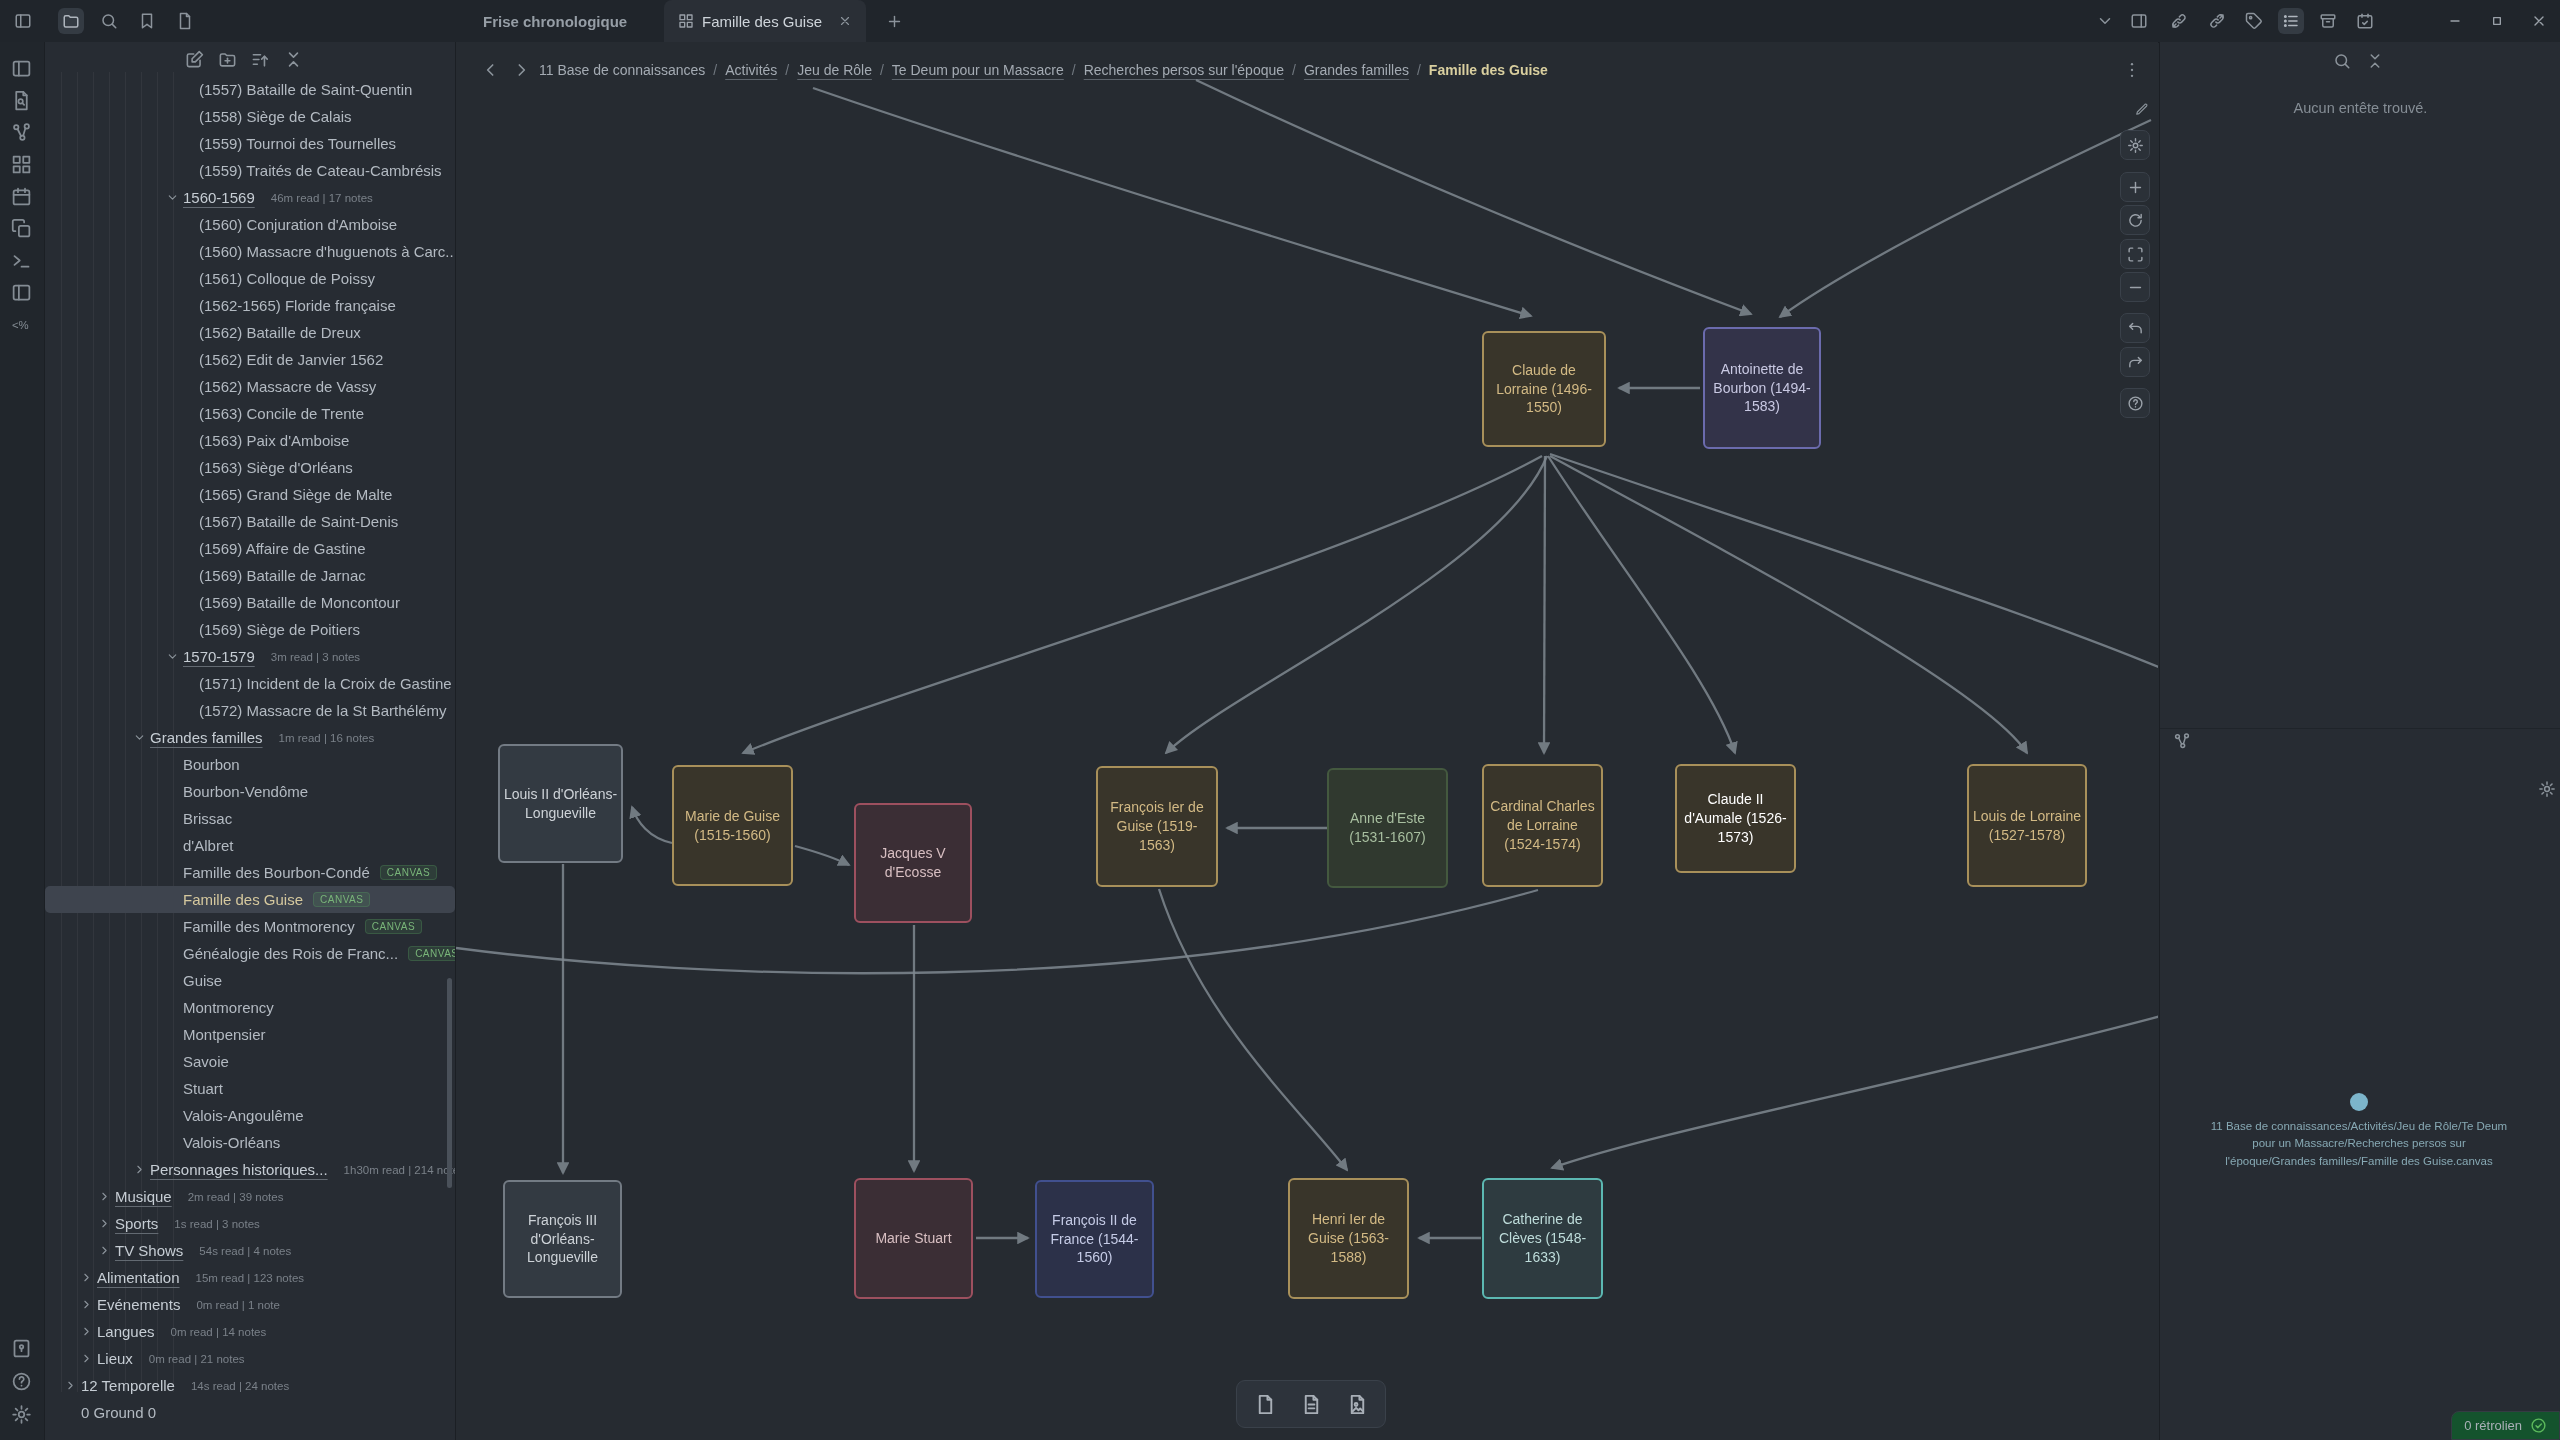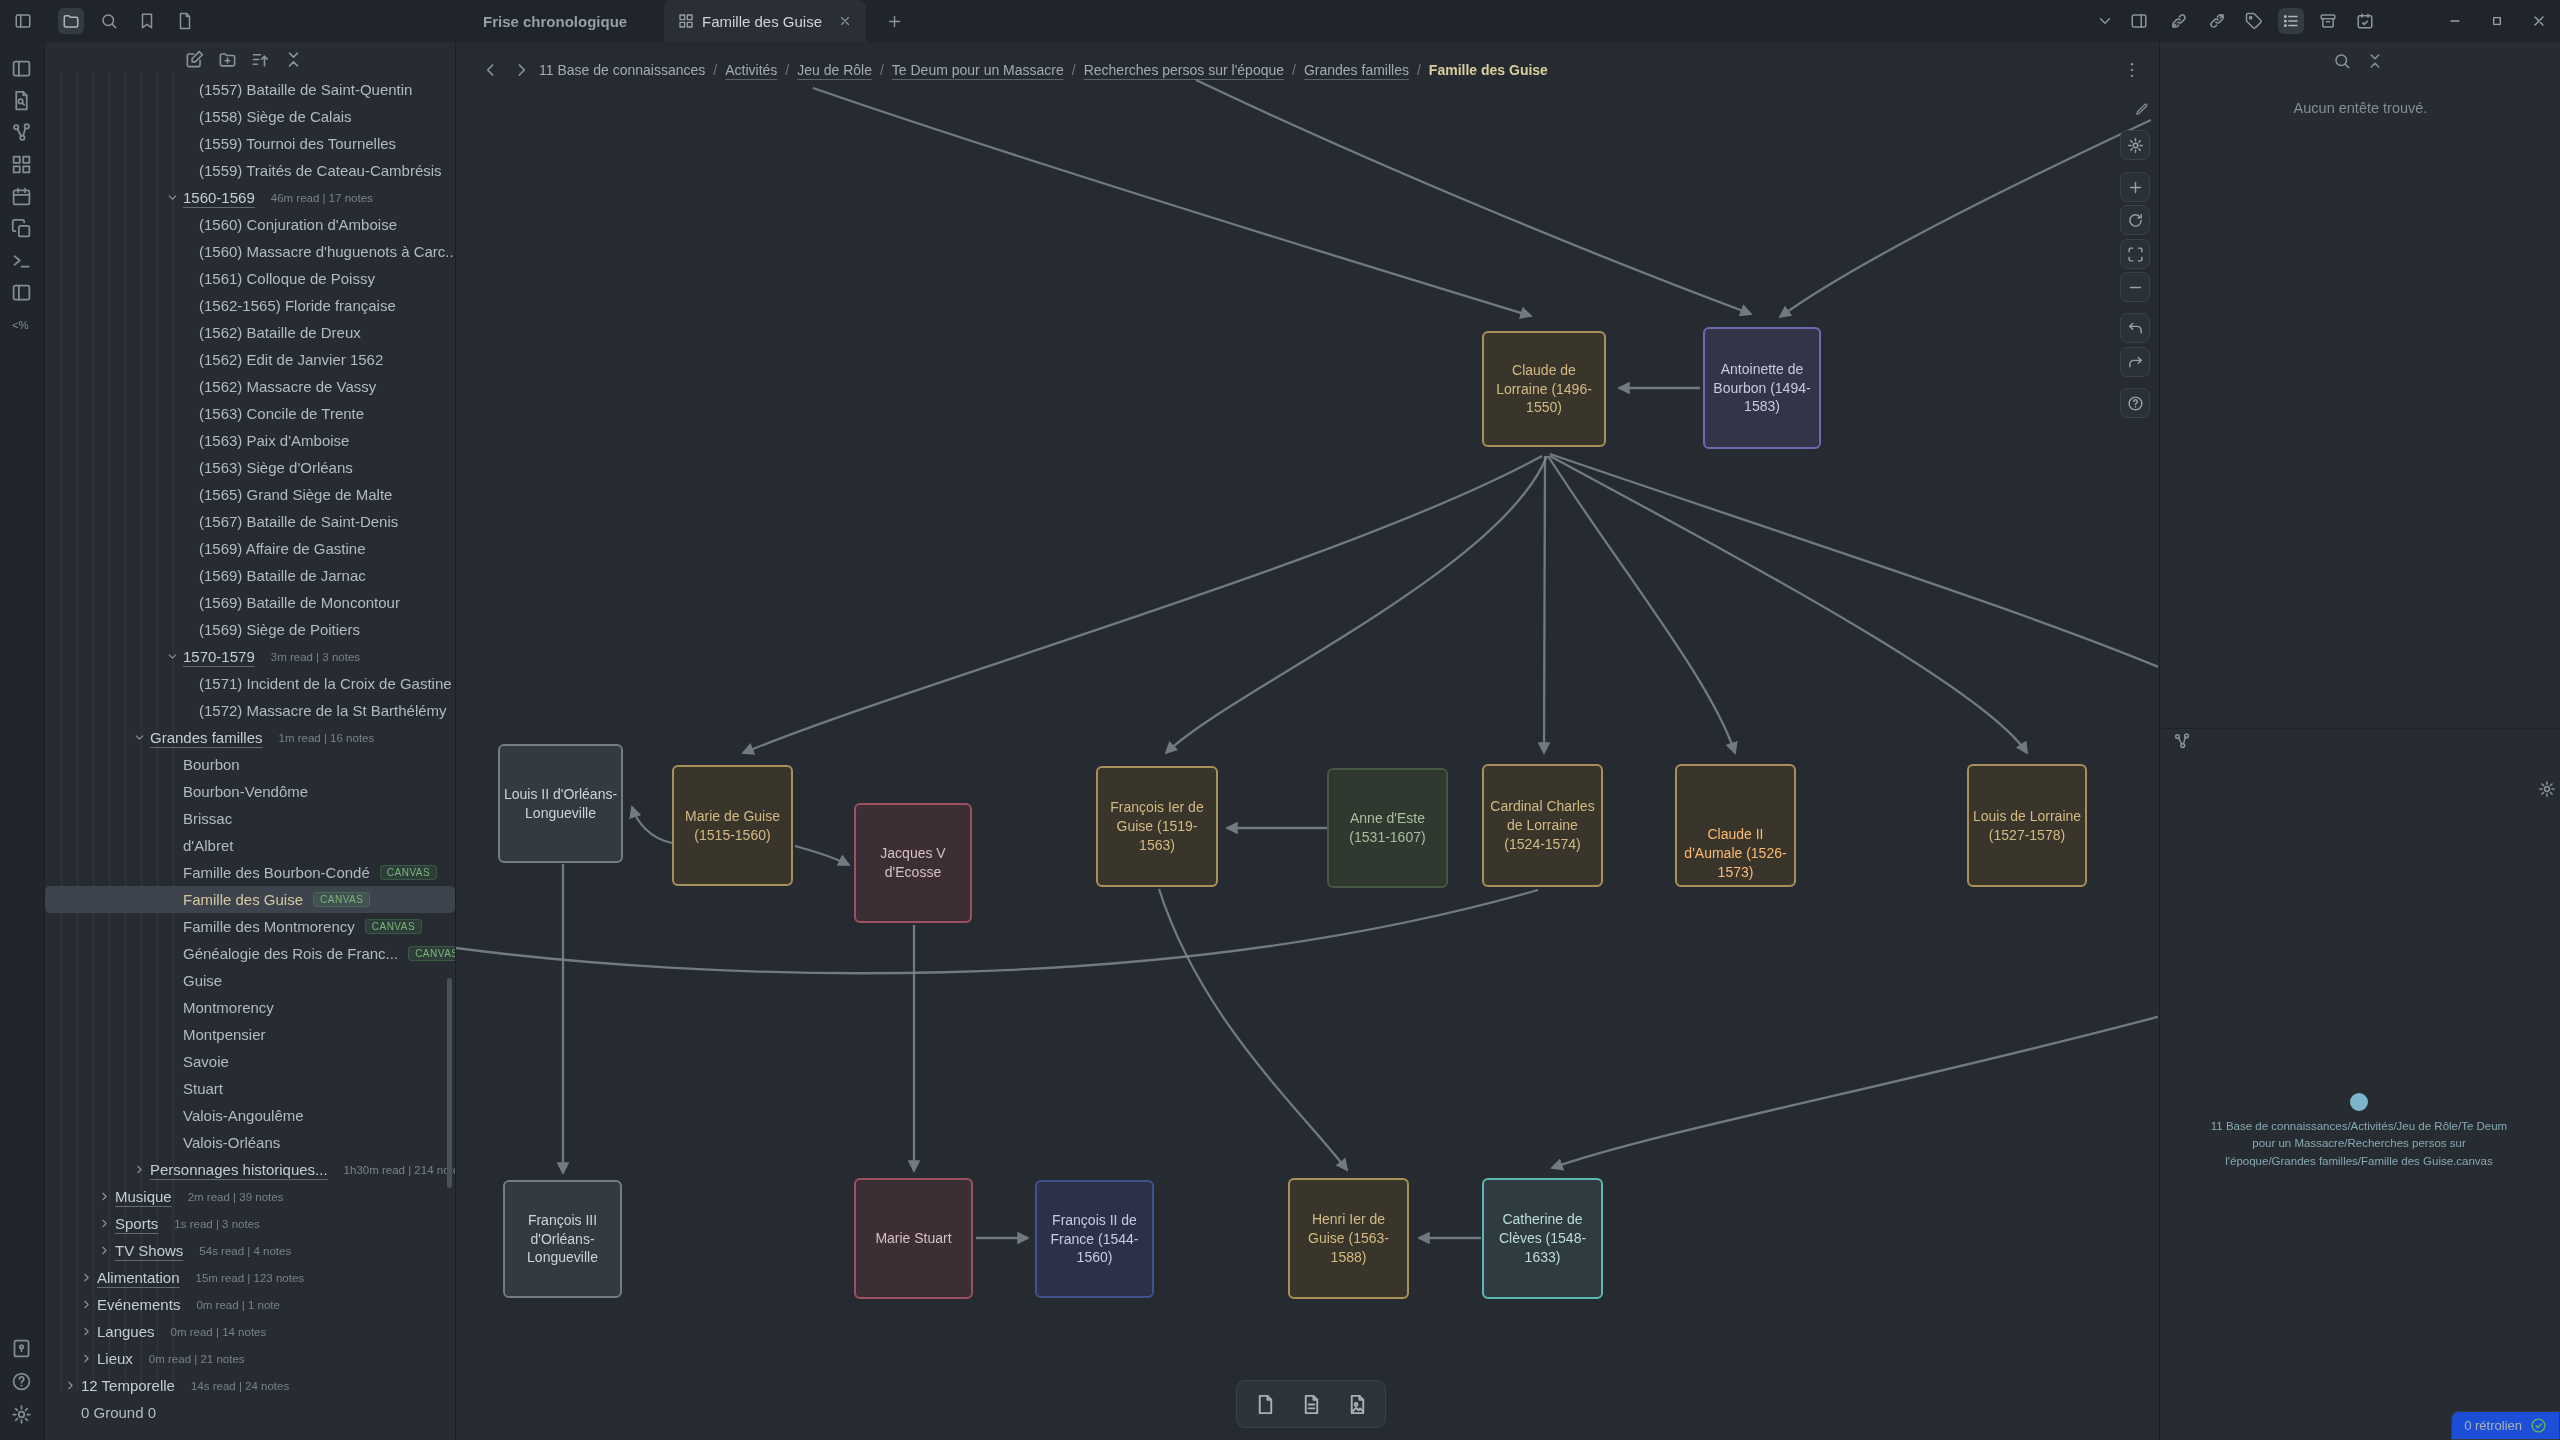--- a/index.html
+++ b/index.html
@@ -47,21 +47,21 @@
   .ctrl-btn{position:absolute;left:2120px;width:30px;height:30px;background:#2b3138;border:1px solid #3a414a;border-radius:7px;display:flex;align-items:center;justify-content:center;color:#9aa1a9;box-sizing:border-box;}
   .canvas-bottom{position:absolute;left:780px;top:1338px;width:148px;height:46px;background:#2d333b;border:1px solid #3a414a;border-radius:9px;display:flex;align-items:center;justify-content:center;gap:12px;}
   .cb-btn{width:34px;height:34px;display:flex;align-items:center;justify-content:center;color:#a8afb7;border-radius:6px;}
   
   .rightpanel{position:absolute;left:2159px;top:42px;width:401px;height:1398px;background:#272c33;border-left:1px solid #1b1f24;}
   .rp-msg{position:absolute;left:0;top:58px;width:401px;text-align:center;font-size:14.5px;color:#858d95;}
   .rp-divider{position:absolute;left:0;top:686px;width:401px;height:1px;background:#1f242a;}
   .graph-dot{position:absolute;left:190px;top:1051px;width:18px;height:18px;border-radius:50%;background:#7cb5cb;}
   .graph-label{position:absolute;left:49px;top:1076px;width:300px;text-align:center;font-size:11.5px;line-height:1.5;color:#87a9b4;}
   
-  .statuspill{position:absolute;right:0;bottom:0;height:27px;display:flex;align-items:center;gap:8px;padding:0 12px;background:#1d4ed8;border:1px solid #343b43;border-radius:8px 0 0 0;font-size:13px;color:#a9b0b7;}
+  .statuspill{position:absolute;right:0;bottom:0;height:27px;display:flex;align-items:center;gap:8px;padding:0 12px;background:#14532d;border:1px solid #343b43;border-radius:8px 0 0 0;font-size:13px;color:#a9b0b7;}
   
   .cursor{position:absolute;left:1905px;top:1360px;pointer-events:none;}
 </style>
 </head>
 <body>
 
 <div id="app">
 
   <div class="titlebar">
     <div id="tb-left">
@@ -641,21 +641,21 @@
         </div>
         <div class="cnode" style="left: 640px; top: 724px; width: 122px; height: 121px; border-color: rgb(168, 144, 90); background: rgb(57, 53, 42); color: rgb(211, 186, 133);">
           <span>François Ier de Guise (1519-1563)</span>
         </div>
         <div class="cnode" style="left: 871px; top: 726px; width: 121px; height: 120px; border-color: rgb(68, 89, 63); background: rgb(48, 57, 47); color: rgb(168, 191, 160);">
           <span>Anne d'Este (1531-1607)</span>
         </div>
         <div class="cnode" style="left: 1026px; top: 722px; width: 121px; height: 123px; border-color: rgb(168, 144, 90); background: rgb(57, 53, 42); color: rgb(211, 186, 133);">
           <span>Cardinal Charles de Lorraine (1524-1574)</span>
         </div>
-        <div class="cnode" style="left: 1219px; top: 722px; width: 121px; height: 123px; border-color: rgb(168, 144, 90); background: rgb(57, 53, 42); color: #fdba74; align-items: flex-end;">
+        <div class="cnode" style="left: 1219px; top: 722px; width: 121px; height: 109px; border-color: rgb(168, 144, 90); background: rgb(57, 53, 42); color: #ffffff;">
           <span>Claude II d'Aumale (1526-1573)</span>
         </div>
         <div class="cnode" style="left: 1511px; top: 722px; width: 120px; height: 123px; border-color: rgb(168, 144, 90); background: rgb(57, 53, 42); color: rgb(211, 186, 133);">
           <span>Louis de Lorraine (1527-1578)</span>
         </div>
         <div class="cnode" style="left: 47px; top: 1138px; width: 119px; height: 118px; border-color: rgb(115, 123, 132); background: rgb(51, 58, 66); color: rgb(206, 211, 216);">
           <span>François III d'Orléans-Longueville</span>
         </div>
         <div class="cnode" style="left: 398px; top: 1136px; width: 119px; height: 121px; border-color: rgb(157, 80, 95); background: rgb(59, 46, 53); color: rgb(216, 191, 194);">
           <span>Marie Stuart</span>

